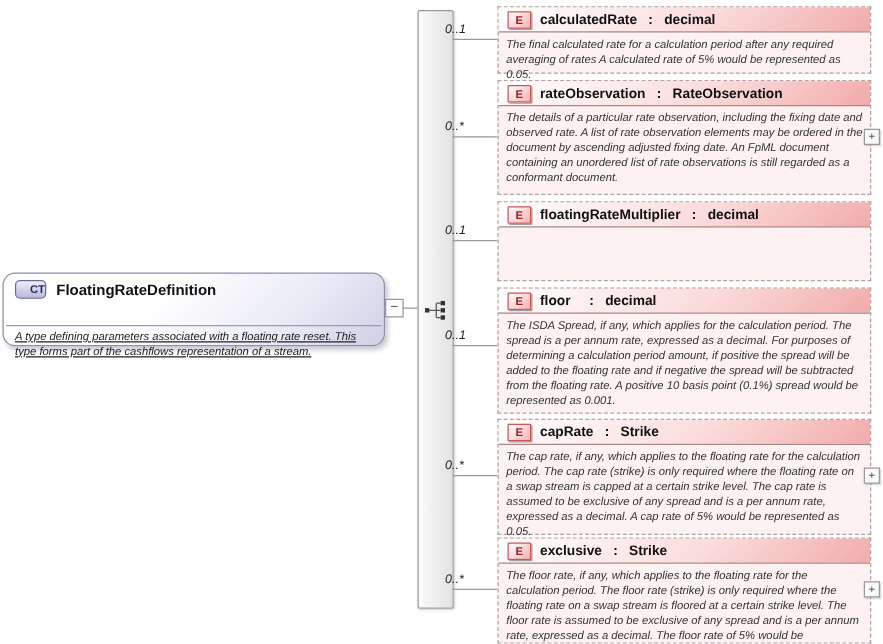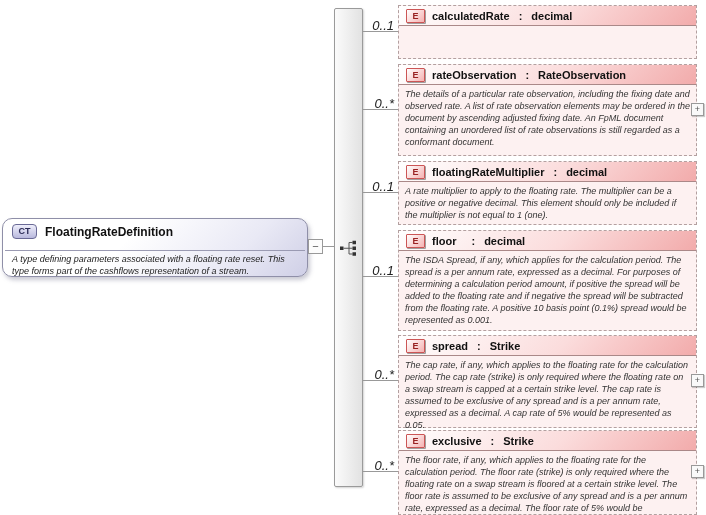--- a/index.html
+++ b/index.html
@@ -13,26 +13,26 @@
     position:absolute; left:2px; top:218px; width:304px; height:57px;
     border:1px solid #8f8fa8; border-radius:10px;
     background:linear-gradient(135deg,#ffffff 40%,#e9e9f5 75%,#cfcfe6 100%);
     box-shadow:2px 3px 4px rgba(100,100,130,0.35);
   }
   .ct-header { display:flex; align-items:center; gap:8px; padding:5px 9px 3px 9px; }
   .ct-icon {
     width:23px; height:13px; flex:0 0 auto;
     border:1px solid #6a6a96; border-radius:4px;
     background:linear-gradient(180deg,#eeeefb,#b9b9dd);
-    color:#2a2a55; font-size:9px; font-weight:bold; text-align:center; line-height:13px;
+    color:#2a2a55; font-size:9px; font-weight:bold; text-align:right; line-height:13px;
   }
   .ct-title { font-weight:bold; font-size:12px; color:#111;text-align:center; }
   .ct-desc {
-    border-top:1px solid #9a9ab2; margin:8px 2px 0 2px; padding:3px 7px;
-    font-style:italic; font-size:9px; line-height:11.5px; color:#222;
+    border-top:1px solid #9a9ab2; margin:18px 2px 0 2px; padding:3px 7px;
+    font-style:italic; font-size:9px; line-height:11.5px; color:#222;text-decoration:underline;
   }
 
   
   .collapse-toggle {
     position:absolute; left:308px; top:239px; width:13px; height:13px;
     border:1px solid #999; background:#fcfcfc; color:#555;
     font-size:11px; line-height:12px; text-align:center; cursor:pointer;
   }
 
   
@@ -42,22 +42,22 @@
     background:linear-gradient(to right,#fbfbfb,#e2e2e2);
     box-shadow:1px 1px 2px rgba(0,0,0,0.18);
     display:flex; align-items:center; justify-content:center;
   }
 
   
   .conn { position:absolute; height:1px; background:#999; }
 
   
   .card {
-    position:absolute; left:356px; width:38px; text-align:right;
-    font-size:13px; font-style:italic; color:#222;
+    position:absolute; left:356px; width:38px; text-align:left;
+    font-size:10px; font-style:italic; color:#222;
   }
 
   
   .el-box {
     position:absolute; left:398px; width:297px;
     border:1px dashed #b3a0a0; background:#fdf1f1;
   }
   .el-header {
     display:flex; align-items:center; gap:7px; padding:3px 7px; height:13px;
     background:linear-gradient(135deg,#ffffff 0%,#fbdcdc 55%,#f2abab 100%);
@@ -117,20 +117,21 @@
 
   <div class="conn" style="left:362px; top:31px; width:36px;"></div>
   <div class="card" style="top:18px;">0..1</div>
   <div class="el-box" style="top:5px; height:52px;">
     <div class="el-header">
       <span class="e-icon">E</span>
       <span class="el-name">calculatedRate</span>
       <span class="el-sep">:</span>
       <span class="el-type">decimal</span>
     </div>
+    <div class="el-desc">The final calculated rate for a calculation period after any required averaging of rates A calculated rate of 5% would be represented as 0.05.</div>
   </div>
 
   <div class="conn" style="left:362px; top:109px; width:36px;"></div>
   <div class="card" style="top:96px;">0..*</div>
   <div class="el-box" style="top:64px; height:90px;">
     <div class="el-header">
       <span class="e-icon">E</span>
       <span class="el-name">rateObservation</span>
       <span class="el-sep">:</span>
       <span class="el-type">RateObservation</span>
@@ -141,41 +142,40 @@
 
   <div class="conn" style="left:362px; top:192px; width:36px;"></div>
   <div class="card" style="top:179px;">0..1</div>
   <div class="el-box" style="top:161px; height:62px;">
     <div class="el-header">
       <span class="e-icon">E</span>
       <span class="el-name">floatingRateMultiplier</span>
       <span class="el-sep">:</span>
       <span class="el-type">decimal</span>
     </div>
-    <div class="el-desc">A rate multiplier to apply to the floating rate. The multiplier can be a positive or negative decimal. This element should only be included if the multiplier is not equal to 1 (one).</div>
   </div>
 
   <div class="conn" style="left:362px; top:276px; width:36px;"></div>
   <div class="card" style="top:263px;">0..1</div>
   <div class="el-box" style="top:230px; height:99px;">
     <div class="el-header">
       <span class="e-icon">E</span>
       <span class="el-name">floor</span>
       <span class="el-sep" style="margin-left:8px;">:</span>
       <span class="el-type">decimal</span>
     </div>
     <div class="el-desc">The ISDA Spread, if any, which applies for the calculation period. The spread is a per annum rate, expressed as a decimal. For purposes of determining a calculation period amount, if positive the spread will be added to the floating rate and if negative the spread will be subtracted from the floating rate. A positive 10 basis point (0.1%) spread would be represented as 0.001.</div>
   </div>
 
   <div class="conn" style="left:362px; top:380px; width:36px;"></div>
   <div class="card" style="top:367px;">0..*</div>
   <div class="el-box" style="top:335px; height:91px;">
     <div class="el-header">
       <span class="e-icon">E</span>
-      <span class="el-name">spread</span>
+      <span class="el-name">capRate</span>
       <span class="el-sep">:</span>
       <span class="el-type">Strike</span>
     </div>
     <div class="el-desc">The cap rate, if any, which applies to the floating rate for the calculation period. The cap rate (strike) is only required where the floating rate on a swap stream is capped at a certain strike level. The cap rate is assumed to be exclusive of any spread and is a per annum rate, expressed as a decimal. A cap rate of 5% would be represented as 0.05.</div>
   </div>
   <div class="expand-btn" style="top:374px;">+</div>
 
   <div class="conn" style="left:362px; top:471px; width:36px;"></div>
   <div class="card" style="top:458px;">0..*</div>
   <div class="el-box" style="top:430px; height:83px;">

